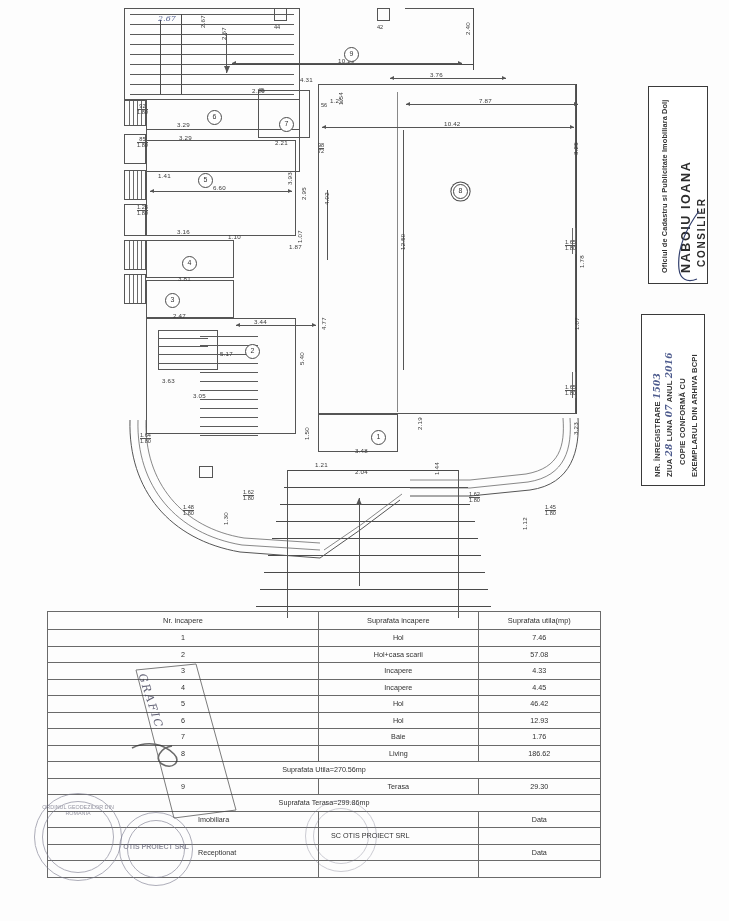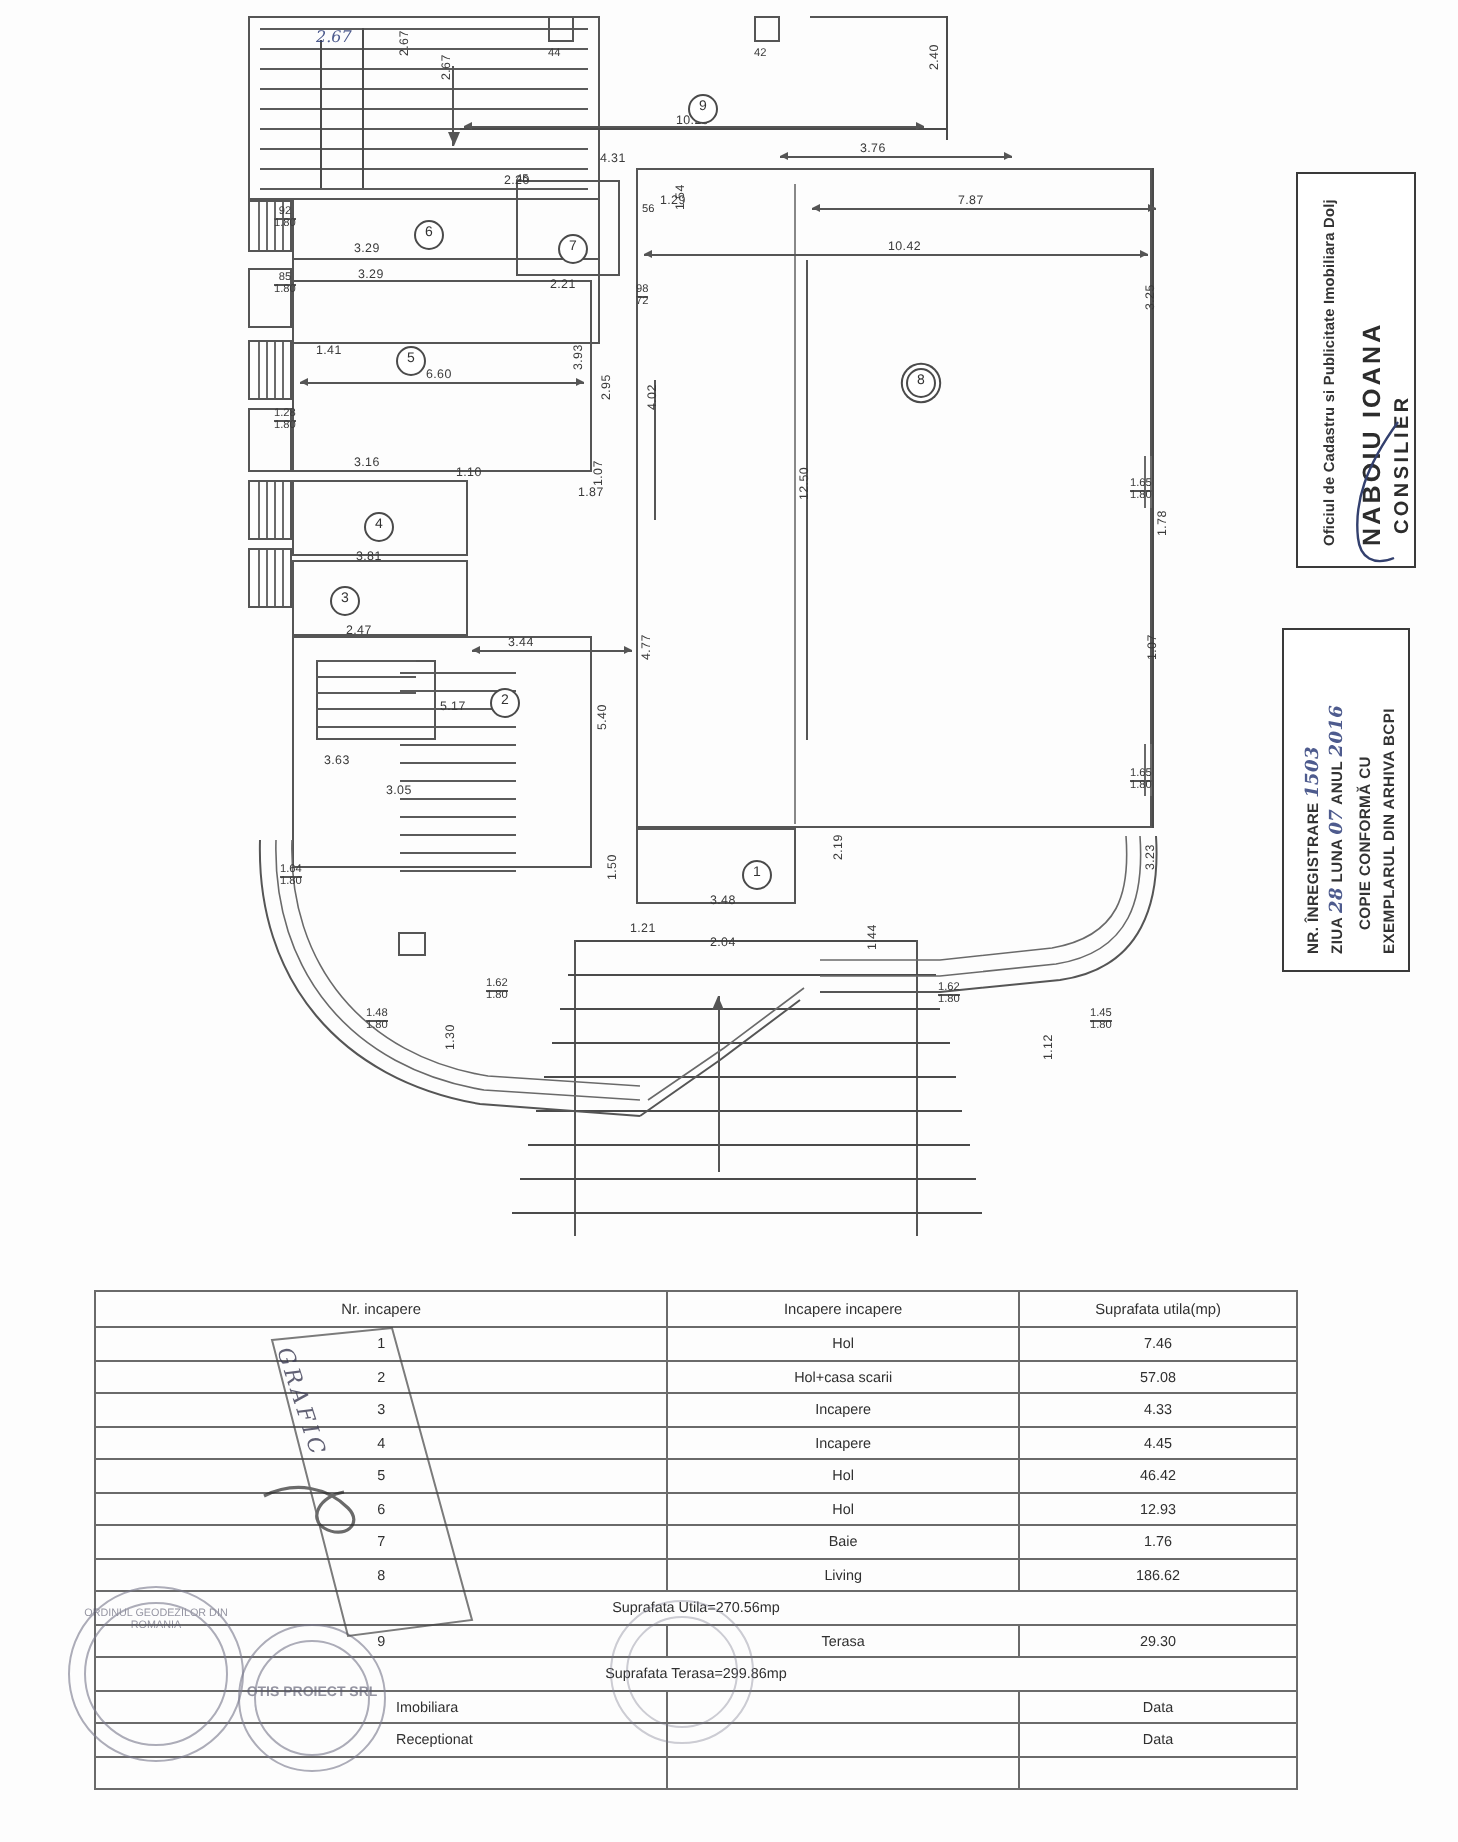--- a/index.html
+++ b/index.html
@@ -42,21 +42,21 @@
   
   .stamp{position:absolute;border:1.4px solid #3a3a3a;background:rgba(255,255,255,.9);}
   .stamp .rot{position:absolute;transform-origin:0 0;transform:rotate(-90deg);white-space:nowrap;}
   .stamp-title{font-size:7.4px;font-weight:bold;letter-spacing:.1px;color:#333;}
   .stamp-name{font-size:12.5px;font-weight:bold;letter-spacing:1.6px;color:#2c2c2c;}
   .stamp-sub{font-size:10px;font-weight:bold;letter-spacing:1.7px;color:#2c2c2c;}
   .stamp-line{font-size:7.6px;font-weight:bold;letter-spacing:.2px;color:#333;}
   .hand{font-family:"DejaVu Serif", serif;font-style:italic;color:#2f3f7a;opacity:.85;}
 
   
-  .tbl{position:absolute;left:47px;top:645px;width:602px;border-collapse:collapse;
+  .tbl{position:absolute;left:47px;top:611px;width:554px;border-collapse:collapse;
        font-size:7.2px;color:#303030;background:transparent;}
   .tbl td,.tbl th{border:1px solid #6a6a6a;height:15.5px;text-align:center;font-weight:400;padding:0;}
   .tbl th{font-weight:400;font-size:7.4px;height:17px;}
   .c1{width:190px;} .c2{width:245px;} .c3{width:198px;}
 
   
   .seal{position:absolute;border:1.3px solid #7b7b8e;border-radius:50%;opacity:.62;}
   .seal .inner{position:absolute;inset:7px;border:1px solid #7b7b8e;border-radius:50%;}
   .seal .txt{position:absolute;left:0;right:0;text-align:center;font-size:5.4px;color:#55556a;}
   .sealwrap{position:absolute;}
@@ -324,21 +324,21 @@
       <span class="hand" style="font-size:9px;">2016</span>
     </div>
     <div class="rot stamp-line" style="left:36px;top:150px;">COPIE CONFORMĂ CU</div>
     <div class="rot stamp-line" style="left:48px;top:162px;">EXEMPLARUL DIN ARHIVA BCPI</div>
   </div>
 
   <table class="tbl">
     <thead>
       <tr>
         <th class="c1">Nr. incapere</th>
-        <th class="c2">Incapere incapere</th>
+        <th class="c2">Suprafata incapere</th>
         <th class="c3">Suprafata utila(mp)</th>
       </tr>
     </thead>
     <tbody id="tbody">
         <tr>
           <td class="c1">1</td>
           <td class="c2">Hol</td>
           <td class="c3">7.46</td>
         </tr>
         <tr>
@@ -384,20 +384,25 @@
           <td class="c2">Terasa</td>
           <td class="c3">29.30</td>
         </tr>
         <tr>
           <td colspan="3">Suprafata Terasa=299.86mp</td>
         </tr>
         <tr>
           <td class="c1" style="text-align: left; padding-left: 150px;">Imobiliara</td>
           <td class="c2" style="text-align: left; padding-left: 12px;"></td>
           <td class="c3">Data</td>
+        </tr>
+        <tr>
+          <td class="c1" style="text-align: left; padding-left: 150px;"></td>
+          <td class="c2" style="text-align: left; padding-left: 12px;">SC OTIS PROIECT SRL</td>
+          <td class="c3"></td>
         </tr>
         <tr>
           <td class="c1" style="text-align: left; padding-left: 150px;">Receptionat</td>
           <td class="c2" style="text-align: left; padding-left: 12px;"></td>
           <td class="c3">Data</td>
         </tr>
         <tr>
           <td class="c1"></td>
           <td class="c2"></td>
           <td class="c3"></td>

